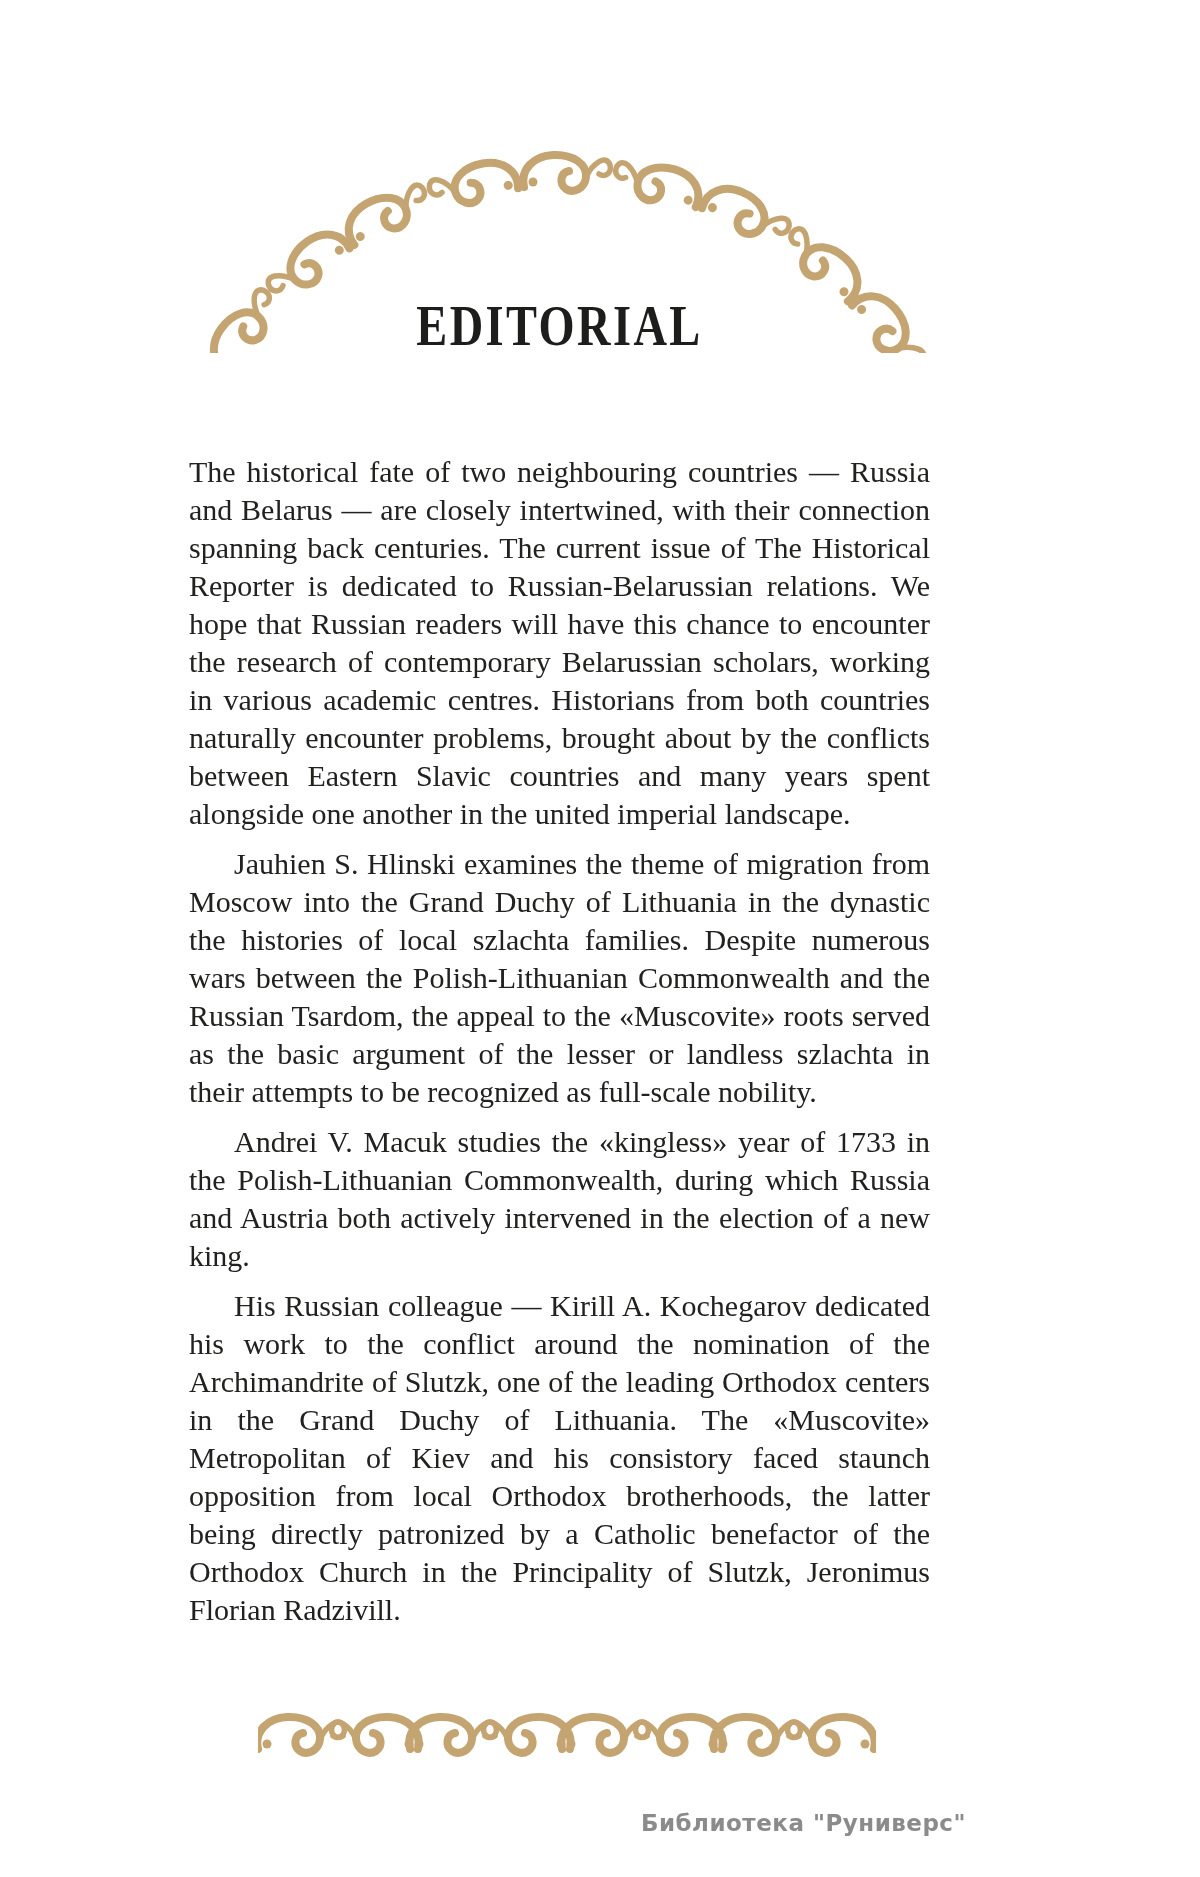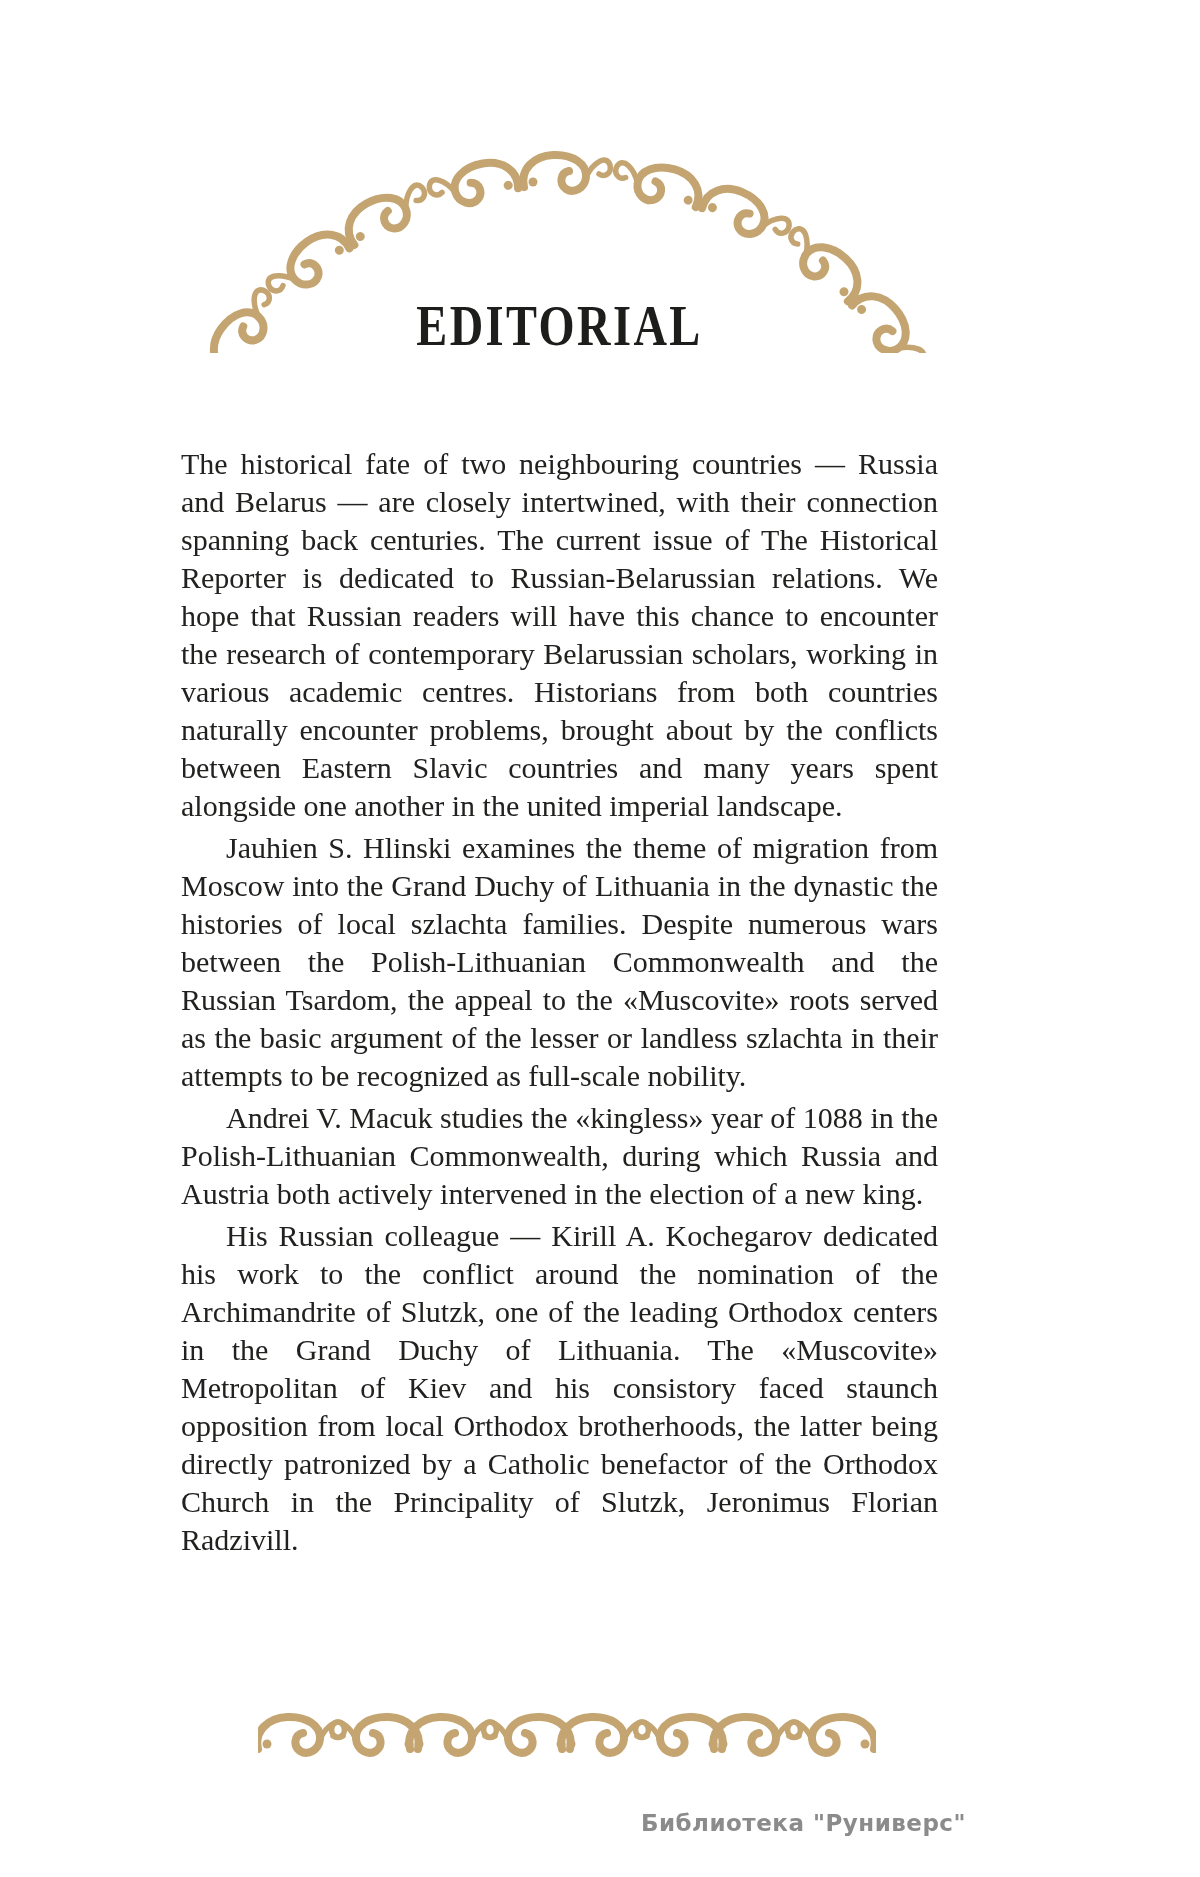--- a/index.html
+++ b/index.html
@@ -50,21 +50,21 @@
     position: absolute;
     left: 177px;
     top: 441px;
     width: 765px;
     color: #21211f;
     font-size: 30px;
     line-height: 38px;
     text-align: justify;
   }
   .article p {
-    margin: 4px;
+    margin: 12px;
     padding: 0;
     text-indent: 45px;
     hyphens: auto;
   }
   .article p:first-child {
     text-indent: 0;
   }
   .watermark {
     position: absolute;
     right: 210px;
@@ -98,21 +98,21 @@
     <use href="#scrollA" transform="translate(566,76) rotate(26)"></use>
     <use href="#scrollA" transform="translate(644,126) rotate(39) scale(-1,1)"></use>
     <use href="#scrollA" transform="translate(709,192) rotate(52)"></use>
   </svg>
 
   <h1 class="page-title">EDITORIAL</h1>
 
   <div class="article">
     <p>The historical fate of two neighbouring countries — Russia and Belarus — are closely intertwined, with their connection spanning back centuries. The current issue of The Historical Reporter is dedicated to Russian-Belarussian relations. We hope that Russian readers will have this chance to encounter the research of contemporary Belarussian scholars, working in various academic centres. Historians from both countries naturally encounter problems, brought about by the conflicts between Eastern Slavic countries and many years spent alongside one another in the united imperial landscape.</p>
     <p>Jauhien S. Hlinski examines the theme of migration from Moscow into the Grand Duchy of Lithuania in the dynastic the histories of local szlachta families. Despite numerous wars between the Polish-Lithuanian Commonwealth and the Russian Tsardom, the appeal to the «Muscovite» roots served as the basic argument of the lesser or landless szlachta in their attempts to be recognized as full-scale nobility.</p>
-    <p>Andrei V. Macuk studies the «kingless» year of 1088 in the Polish-Lithuanian Commonwealth, during which Russia and Austria both actively intervened in the election of a new king.</p>
+    <p>Andrei V. Macuk studies the «kingless» year of 1733 in the Polish-Lithuanian Commonwealth, during which Russia and Austria both actively intervened in the election of a new king.</p>
     <p>His Russian colleague — Kirill A. Kochegarov dedicated his work to the conflict around the nomination of the Archimandrite of Slutzk, one of the leading Orthodox centers in the Grand Duchy of Lithuania. The «Muscovite» Metropolitan of Kiev and his consistory faced staunch opposition from local Orthodox brotherhoods, the latter being directly patronized by a Catholic benefactor of the Orthodox Church in the Principality of Slutzk, Jeronimus Florian Radzivill.</p>
   </div>
 
   <svg class="ornament-bottom" viewBox="0 0 618 54" xmlns="http://www.w3.org/2000/svg" aria-hidden="true">
     <defs>
       <g id="scrollB">
         <path d="M-42,14 C-46,-4 -32,-17 -13,-18 C7,-19 21,-9 20,4 C19,15 8,21 0,16 C-7,11 -6,0 3,-2" fill="none" stroke="#C4A572" stroke-width="8" stroke-linecap="round"></path>
         <path d="M20,4 C27,-10 40,-19 44,-8 C46,0 39,5 33,1" fill="none" stroke="#C4A572" stroke-width="5.5" stroke-linecap="round"></path>
         <circle cx="-33" cy="9" r="4.5" fill="#C4A572"></circle>
       </g>

